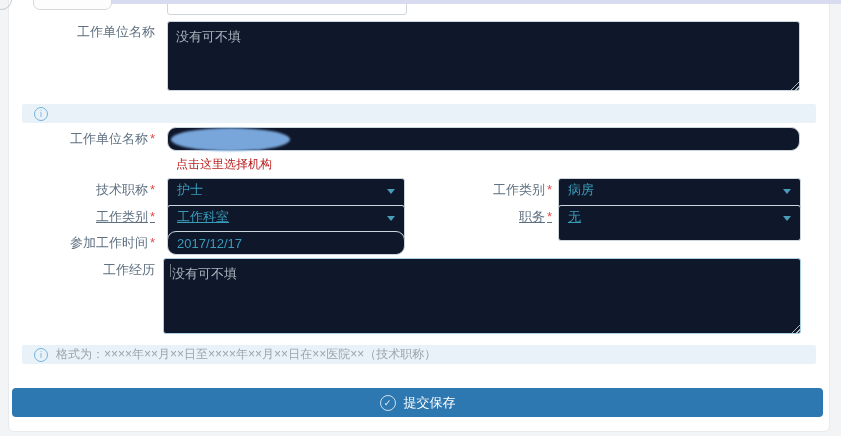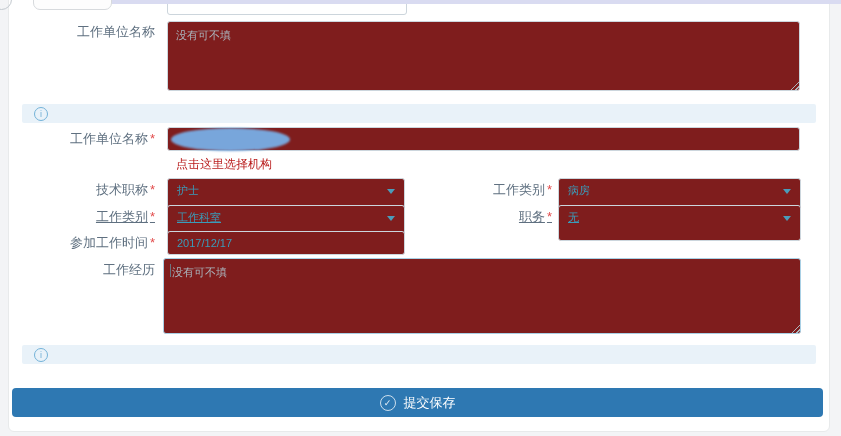--- a/index.html
+++ b/index.html
@@ -26,40 +26,41 @@
     height:24px;line-height:24px;font-size:13px;color:#5f7080;
     text-align:right;white-space:nowrap;
   }
   .lbl-left{left:0;width:155px;}
   .lbl-right{left:430px;width:122px;}
   .lbl .req{color:#e24c4c;margin-left:2px;font-size:13px;}
   .lbl.no-req{padding-right:18px;}
 
   
   .box{
-    background:#7f1d1d;border:1px solid #ccd6dd;border-radius:3px;
-    box-sizing:border-box;font-size:11px;color:#3a9cba;
+    background:#0f172a;border:1px solid #ccd6dd;border-radius:3px;
+    box-sizing:border-box;font-size:13px;color:#3a9cba;
   }
   .ta{
     resize:none;outline:none;padding:6px 8px;
     font-family:"Liberation Sans","DejaVu Sans",sans-serif;
   }
   .ta::placeholder{color:#aab6be;opacity:1;}
   .ta1{left:167px;top:21px;width:633px;height:70px;}
   .ta2{left:163px;top:258px;width:638px;height:76px;border-color:#a9d0e5;}
   .resize-corner{
     width:9px;height:9px;pointer-events:none;
     background:repeating-linear-gradient(-45deg,transparent,transparent 2px,#aeb6bb 2px,#aeb6bb 3px);
     clip-path:polygon(100% 0,100% 100%,0 100%);
   }
   .caret-line{width:1px;height:13px;background:#6b7680;}
 
   .txt-input{
     height:24px;line-height:22px;padding:0 9px;outline:none;
     font-family:"Liberation Sans","DejaVu Sans",sans-serif;
+    border-radius:9px;
   }
   .input-unit{left:167px;top:127px;width:633px;}
   .input-date{left:167px;top:231px;width:238px;}
 
   .blob{
     left:171px;top:128px;width:119px;height:23px;border-radius:50%;
     background:#78a6db;filter:blur(1px);z-index:3;
   }
   .unit-link{
     left:176px;top:156px;font-size:12px;color:#b91c1c;cursor:pointer;
@@ -163,18 +164,19 @@
 </div>
 <input class="abs box txt-input input-date" type="text" value="2017/12/17" style="">
 
 <div class="abs lbl lbl-left no-req" style="top:258px;">工作经历</div>
 <textarea class="abs box ta ta2" placeholder="没有可不填" style=""></textarea>
 <div class="abs caret-line" style="left:170px;top:264px;"></div>
 <div class="abs resize-corner" style="left:791px;top:324px;"></div>
 
 <div class="abs note note2">
   <span class="info-icon">i</span>
+  <span>格式为：××××年××月××日至××××年××月××日在××医院××（技术职称）</span>
 </div>
 
 <button class="abs submit-btn">
   <span class="check-icon">✓</span>
   <span>提交保存</span>
 </button>
 
 </body></html>

